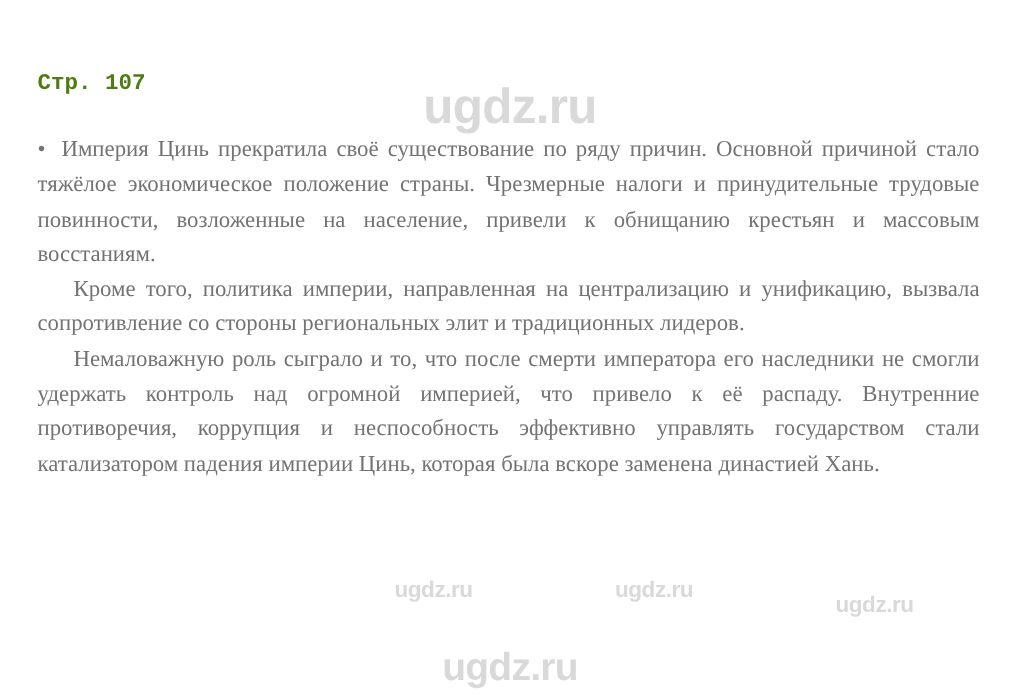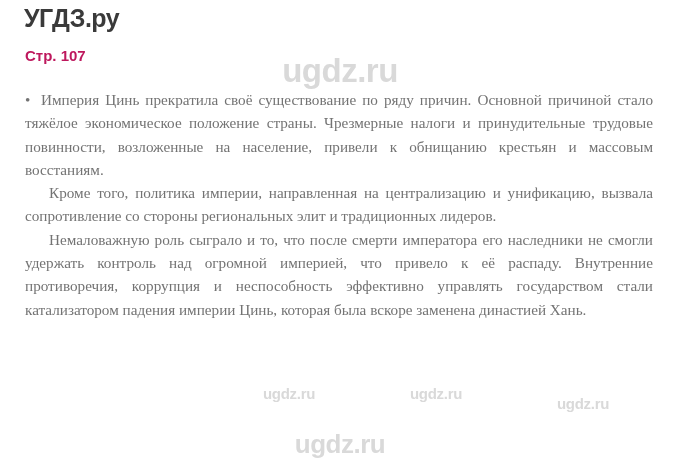--- a/index.html
+++ b/index.html
@@ -27,24 +27,24 @@
     font-family: "Liberation Sans", sans-serif;
     font-size: 25px;
     font-weight: bold;
     color: #3a3a3a;
     letter-spacing: -0.5px;
   }
   .page-number {
     position: absolute;
     top: 47px;
     left: 25px;
-    font-family: Liberation Sans, sans-serif;
+    font-family: Liberation Mono, monospace;
     font-size: 15px;
     font-weight: bold;
-    color: #be185d;
+    color: #4d7c0f;
   }
   .wm-center {
     position: absolute;
     top: 52px;
     left: 0;
     width: 680px;
     text-align: center;
     font-family: "Liberation Sans", sans-serif;
     font-size: 33px;
     font-weight: bold;
@@ -100,21 +100,20 @@
   .bullet-dot {
     display: inline-block;
     width: 16px;
   }
 </style>
 </head>
 <body>
 
 <div class="page">
 
-  <div class="brand-top">УГДЗ.ру</div>
 
   <div class="page-number">Стр. 107</div>
 
   <div class="wm-center">ugdz.ru</div>
 
   <div class="body-text">
     <p class="bullet-row"><span class="bullet-dot">•</span><span>Империя Цинь прекратила своё существование по ряду причин. Основной причиной стало тяжёлое экономическое положение страны. Чрезмерные налоги и принудительные трудовые повинности, возложенные на население, привели к обнищанию крестьян и массовым восстаниям.</span></p>
     <p class="indent">Кроме того, политика империи, направленная на централизацию и унификацию, вызвала сопротивление со стороны региональных элит и традиционных лидеров.</p>
     <p class="indent">Немаловажную роль сыграло и то, что после смерти императора его наследники не смогли удержать контроль над огромной империей, что привело к её распаду. Внутренние противоречия, коррупция и неспособность эффективно управлять государством стали катализатором падения империи Цинь, которая была вскоре заменена династией Хань.</p>
   </div>

